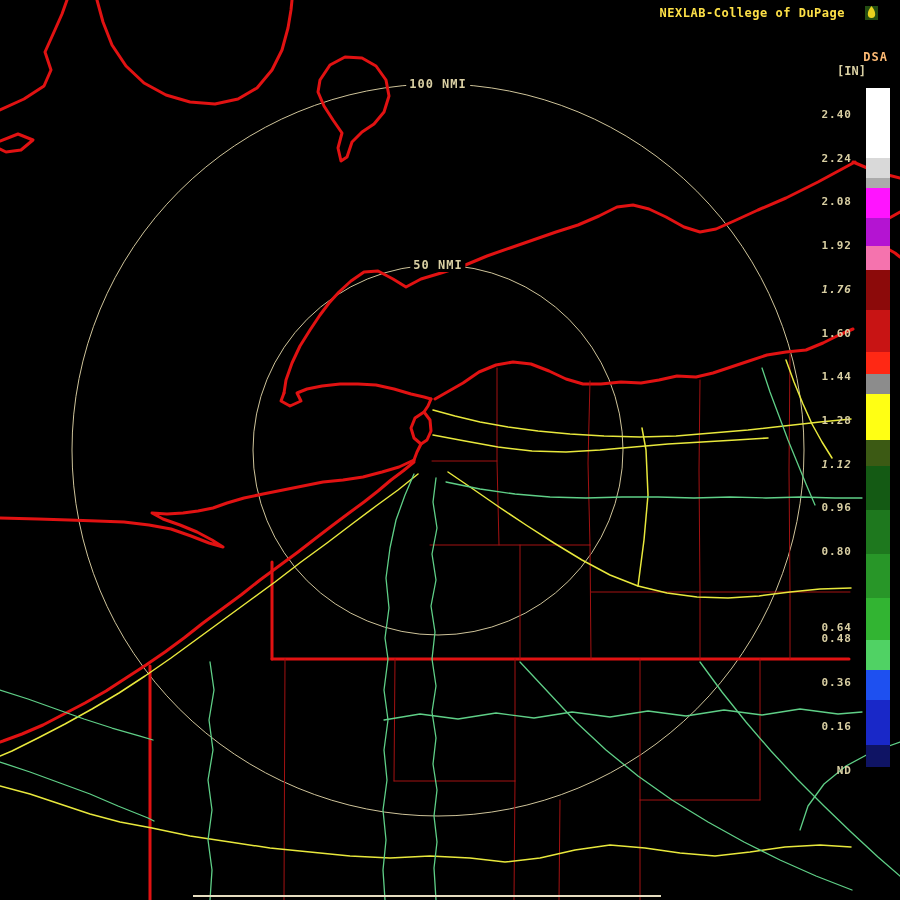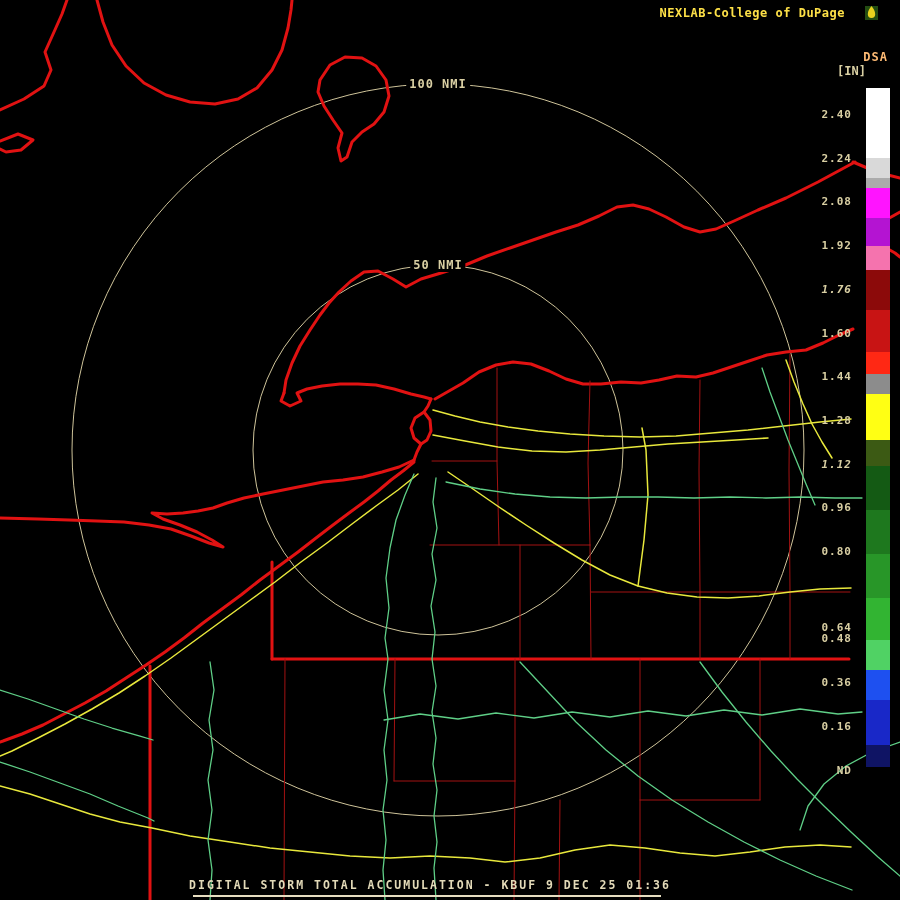--- a/index.html
+++ b/index.html
@@ -136,16 +136,15 @@
       <div class="cb-label" style="top: 457.6px; color: rgb(217, 207, 163); font-style: italic;">1.12</div>
       <div class="cb-label" style="top: 501.3px; color: rgb(217, 207, 163);">0.96</div>
       <div class="cb-label" style="top: 545px; color: rgb(217, 207, 163);">0.80</div>
       <div class="cb-label" style="top: 588.7px; color: rgb(217, 207, 163); margin-top: 32px;">0.64</div>
       <div class="cb-label" style="top: 632.4px; color: rgb(217, 207, 163);">0.48</div>
       <div class="cb-label" style="top: 676.1px; color: rgb(217, 207, 163);">0.36</div>
       <div class="cb-label" style="top: 719.8px; color: rgb(217, 207, 163);">0.16</div>
       <div class="cb-label" style="top: 763.5px; color: rgb(217, 207, 163);">ND</div>
     </div>
 
-  <div class="caption">DIGITAL STORM TOTAL ACCUMULATION - KBUF 9 DEC 25 01:36</div>
   <div class="underline"></div>
 
 </div>
 
 </body></html>

